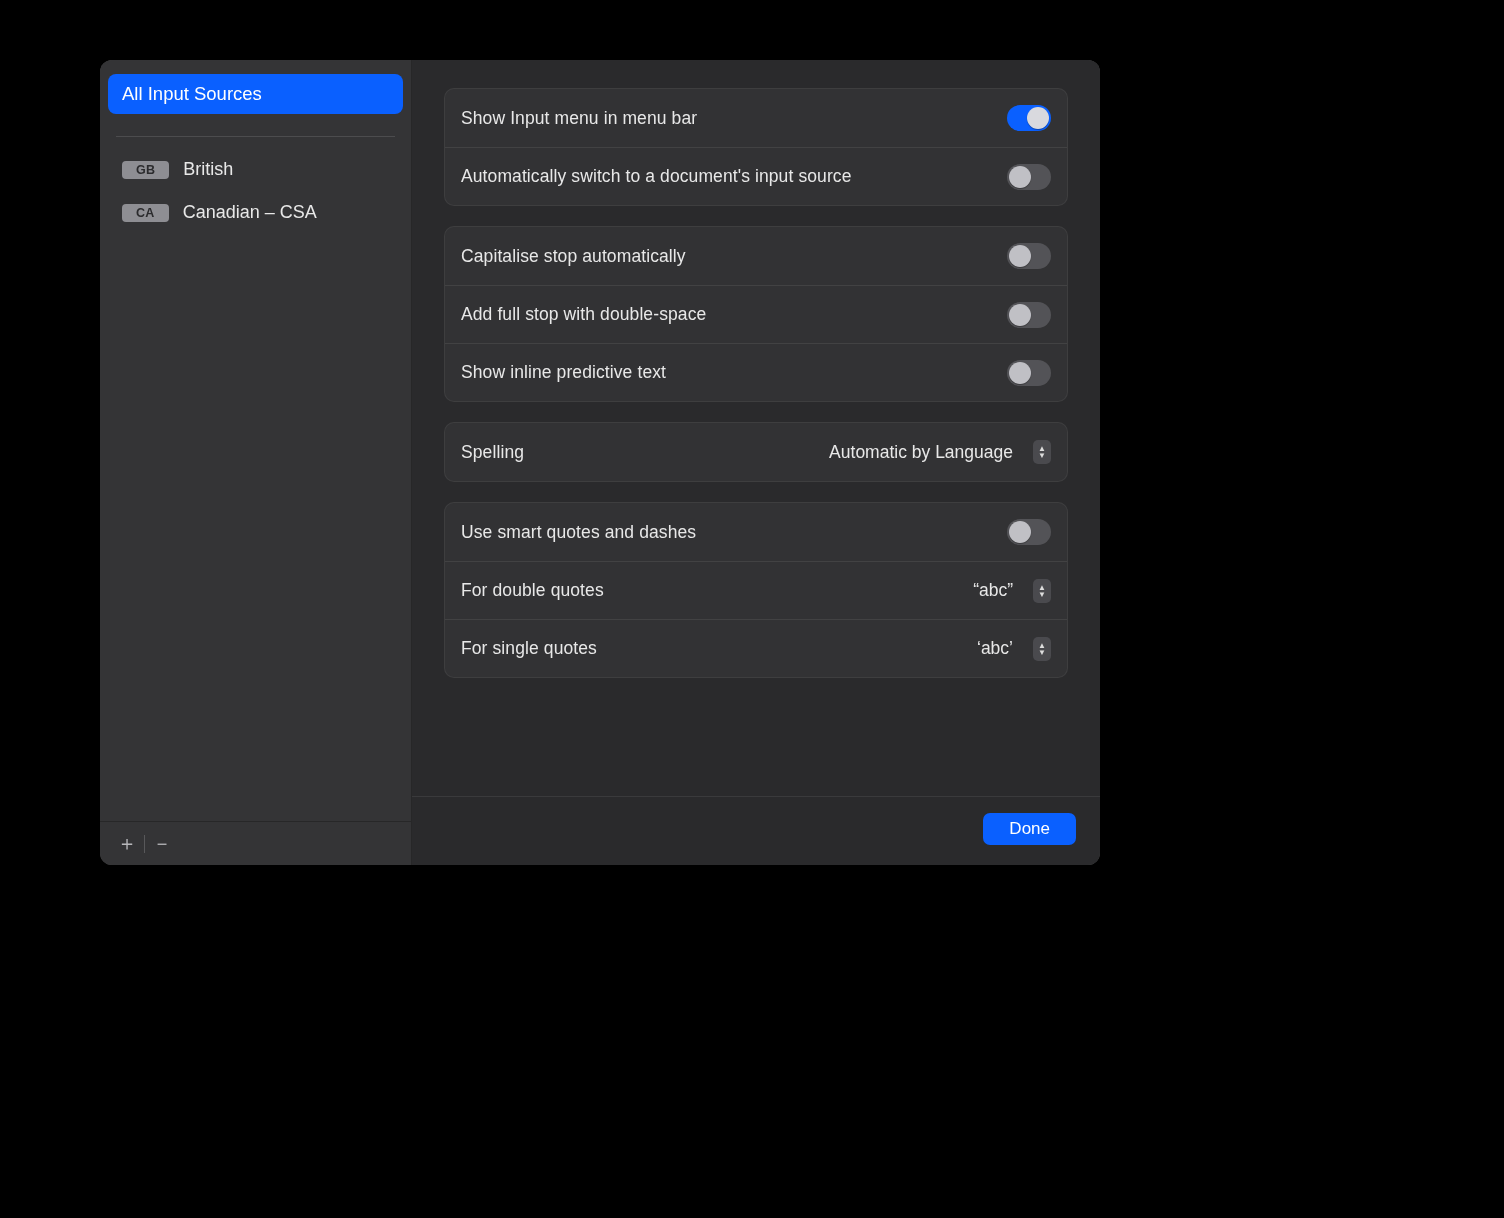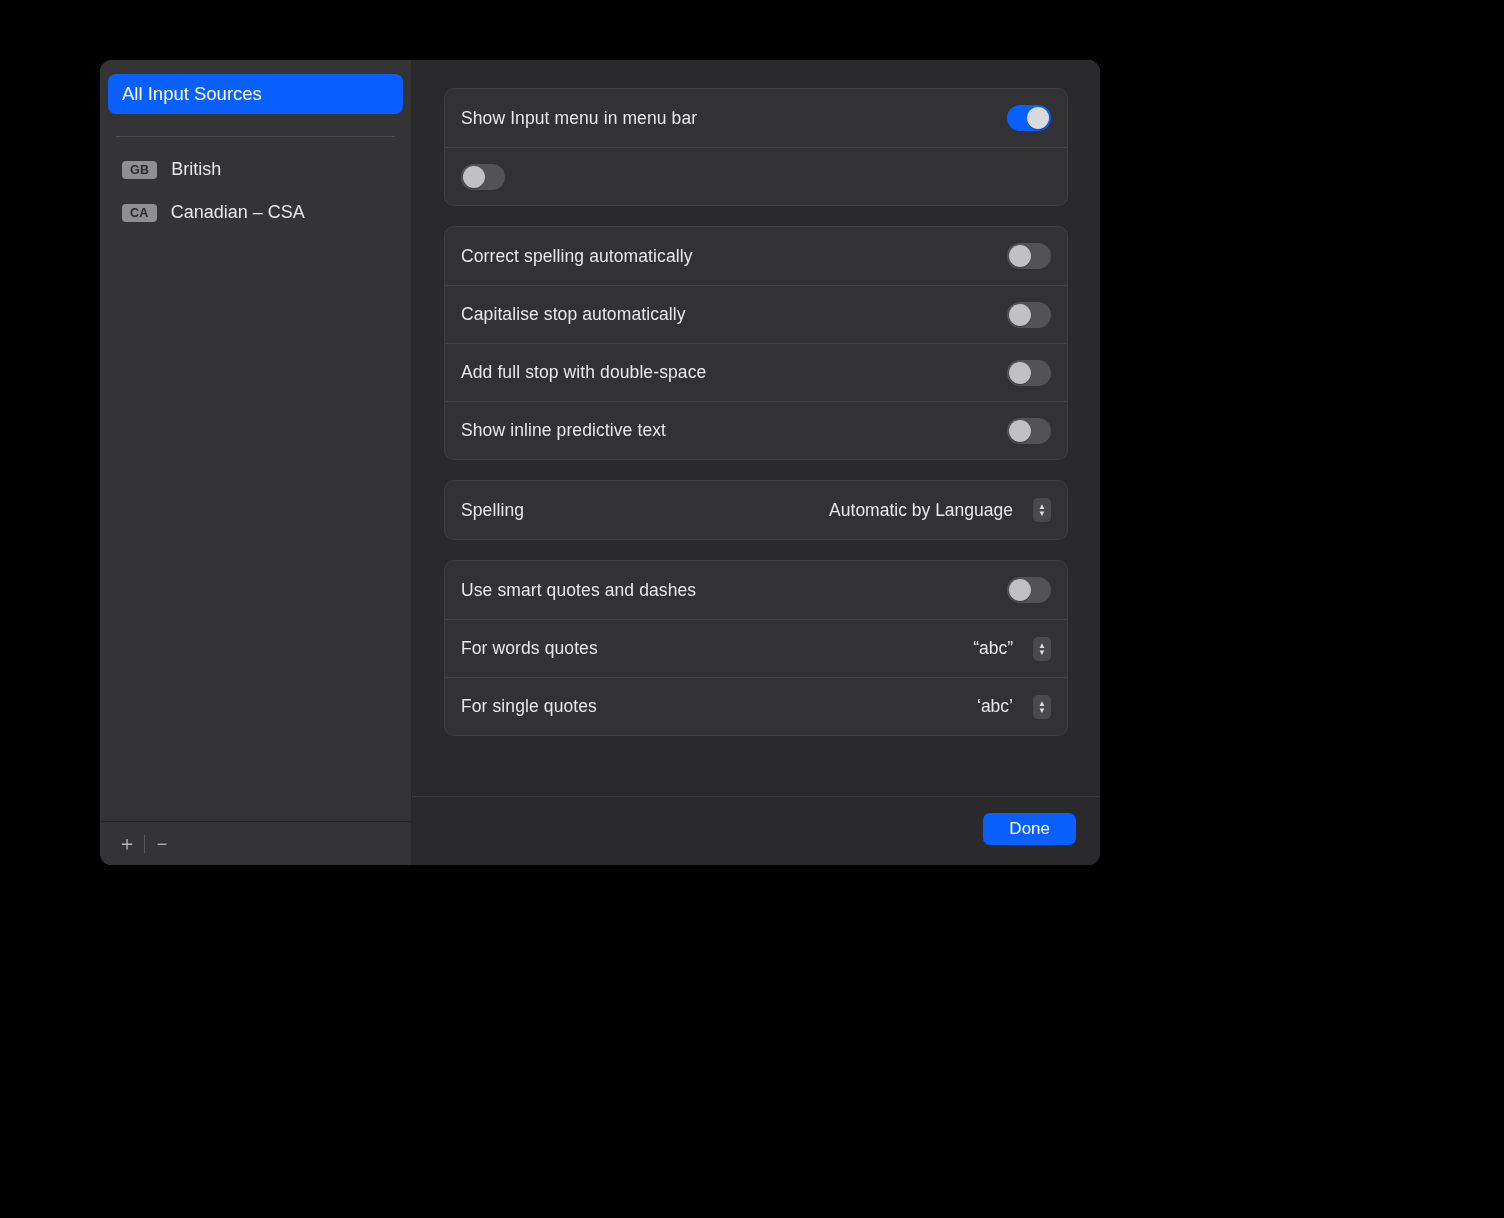--- a/index.html
+++ b/index.html
@@ -60,21 +60,21 @@
     padding: 8px 14px;
     border-radius: 8px;
     cursor: default;
   }
   .source-item + .source-item { margin-top: 6px; }
   .source-badge {
     background: #8e8e93;
     color: #2b2b2d;
     font-size: 12.5px;
     font-weight: 700;
-    padding: 2px 8px;
+    padding: 2px 14px;
     border-radius: 4px;
     min-width: 28px;
     text-align: center;
     letter-spacing: .3px;
   }
   .source-label {
     font-size: 18px;
     color: #e8e8e8;
   }
 
@@ -239,33 +239,28 @@
     <div class="content">
 
       <section class="group">
         <div class="row">
           <span class="row-label">Show Input menu in menu bar</span>
           <div class="switch" data-on="true">
             <div class="knob"></div>
           </div>
         </div>
         <div class="row">
+          <span class="row-label">Automatically switch to a document's input source</span>
           <div class="switch" data-on="false">
             <div class="knob"></div>
           </div>
         </div>
       </section>
 
       <section class="group">
-        <div class="row">
-          <span class="row-label">Correct spelling automatically</span>
-          <div class="switch" data-on="false">
-            <div class="knob"></div>
-          </div>
-        </div>
         <div class="row">
           <span class="row-label">Capitalise stop automatically</span>
           <div class="switch" data-on="false">
             <div class="knob"></div>
           </div>
         </div>
         <div class="row">
           <span class="row-label">Add full stop with double-space</span>
           <div class="switch" data-on="false">
             <div class="knob"></div>
@@ -293,21 +288,21 @@
       </section>
 
       <section class="group">
         <div class="row">
           <span class="row-label">Use smart quotes and dashes</span>
           <div class="switch" data-on="false">
             <div class="knob"></div>
           </div>
         </div>
         <div class="row">
-          <span class="row-label">For words quotes</span>
+          <span class="row-label">For double quotes</span>
           <div class="popup">
             <span class="popup-value">“abc”</span>
             <div class="stepper">
               <span>▲</span>
                 <span>▼</span>
             </div>
           </div>
         </div>
         <div class="row">
           <span class="row-label">For single quotes</span>

